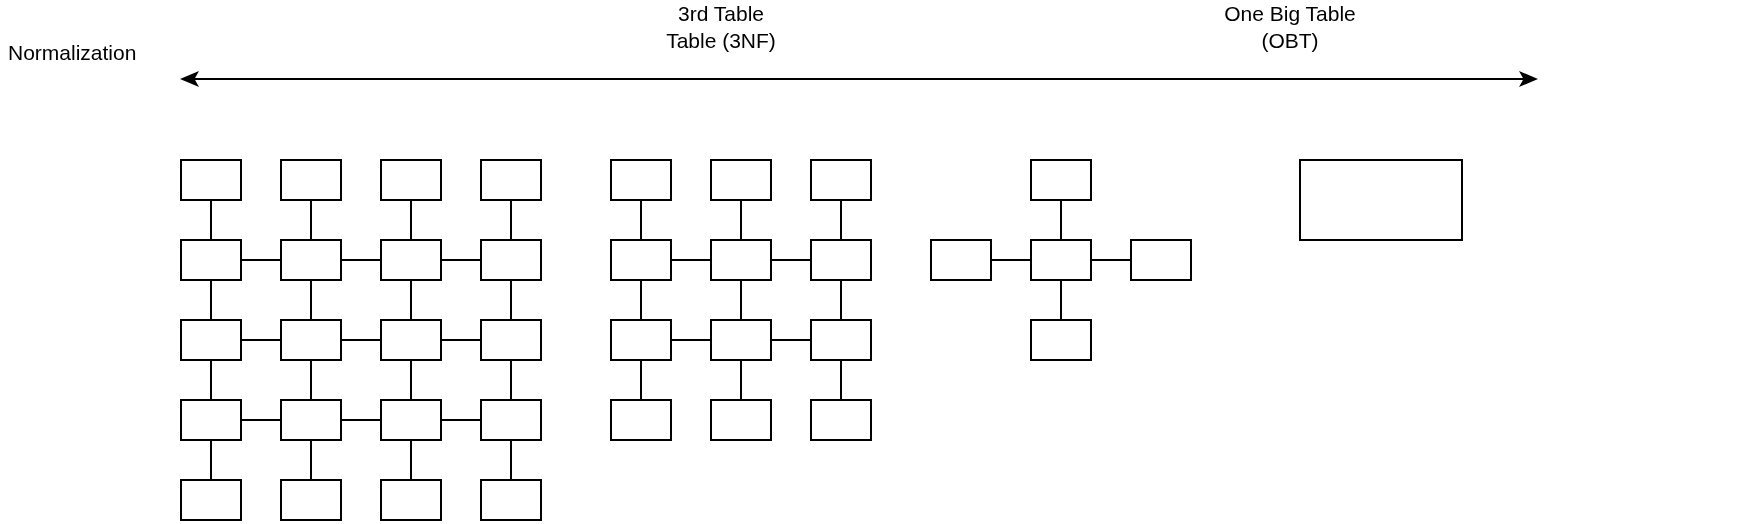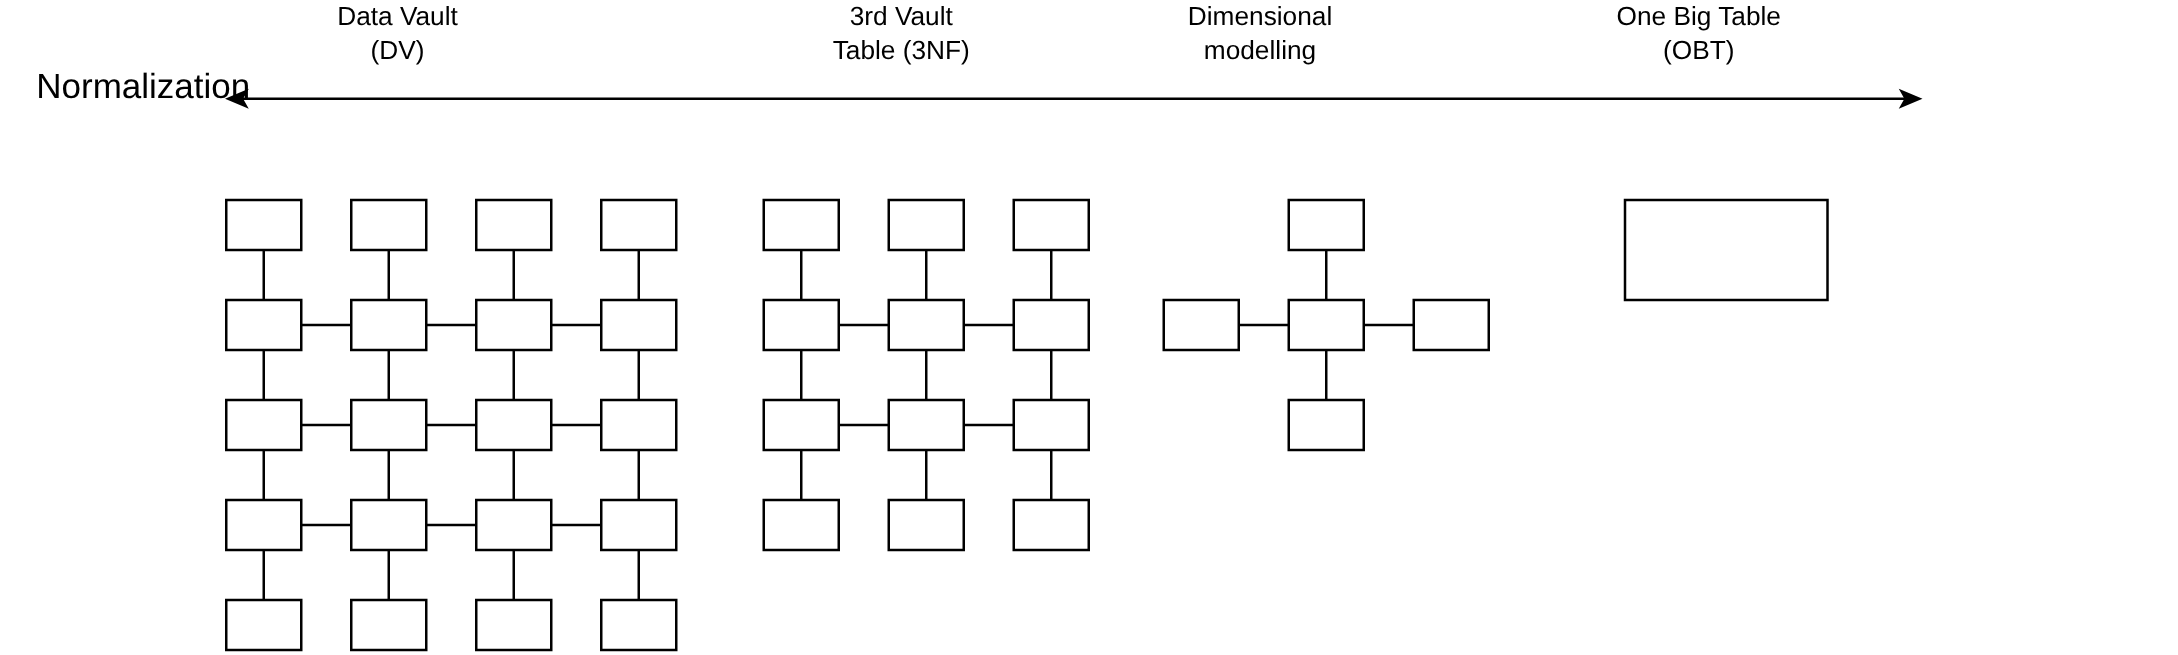--- a/index.html
+++ b/index.html
@@ -25,25 +25,24 @@
     position: absolute;
     top: 0;
     transform: translateX(-50%);
     text-align: center;
     font-size: 21px;
     line-height: 27px;
     white-space: nowrap;
   }
   .side-label {
     position: absolute;
-    top: 55px;
-    font-size: 28px;
+    top: 39px;
+    font-size: 21px;
     line-height: 27px;
     white-space: nowrap;
-    margin-left: 21px;
   }
 </style>
 </head>
 <body>
 
 <div class="canvas">
 
   <svg id="diagram-svg" viewBox="0 0 1742 524" xmlns="http://www.w3.org/2000/svg">
     <g>
       <line class="arrow-line" x1="192" y1="79" x2="1526" y2="79"></line>
@@ -136,33 +135,25 @@
         <rect x="1031" y="320" width="60" height="40" class="node"></rect>
       </g>
       <g>
         <rect x="1300" y="160" width="162" height="80" class="node"></rect>
       </g>
     </svg>
 
   <div class="side-label" style="left:8px">Normalization</div>
 
 
-  <div class="method-label" style="left:318px">
-    <div>Data Vault</div>
-    <div>(DV)</div>
-  </div>
 
   <div class="method-label" style="left:721px">
-    <div>3rd Vault</div>
+    <div>3rd Table</div>
     <div>Table (3NF)</div>
   </div>
 
-  <div class="method-label" style="left:1008px">
-    <div>Dimensional</div>
-    <div>modelling</div>
-  </div>
 
-  <div class="method-label" style="left:1359px">
+  <div class="method-label" style="left:1290px">
     <div>One Big Table</div>
     <div>(OBT)</div>
   </div>
 
 </div>
 
 </body></html>

